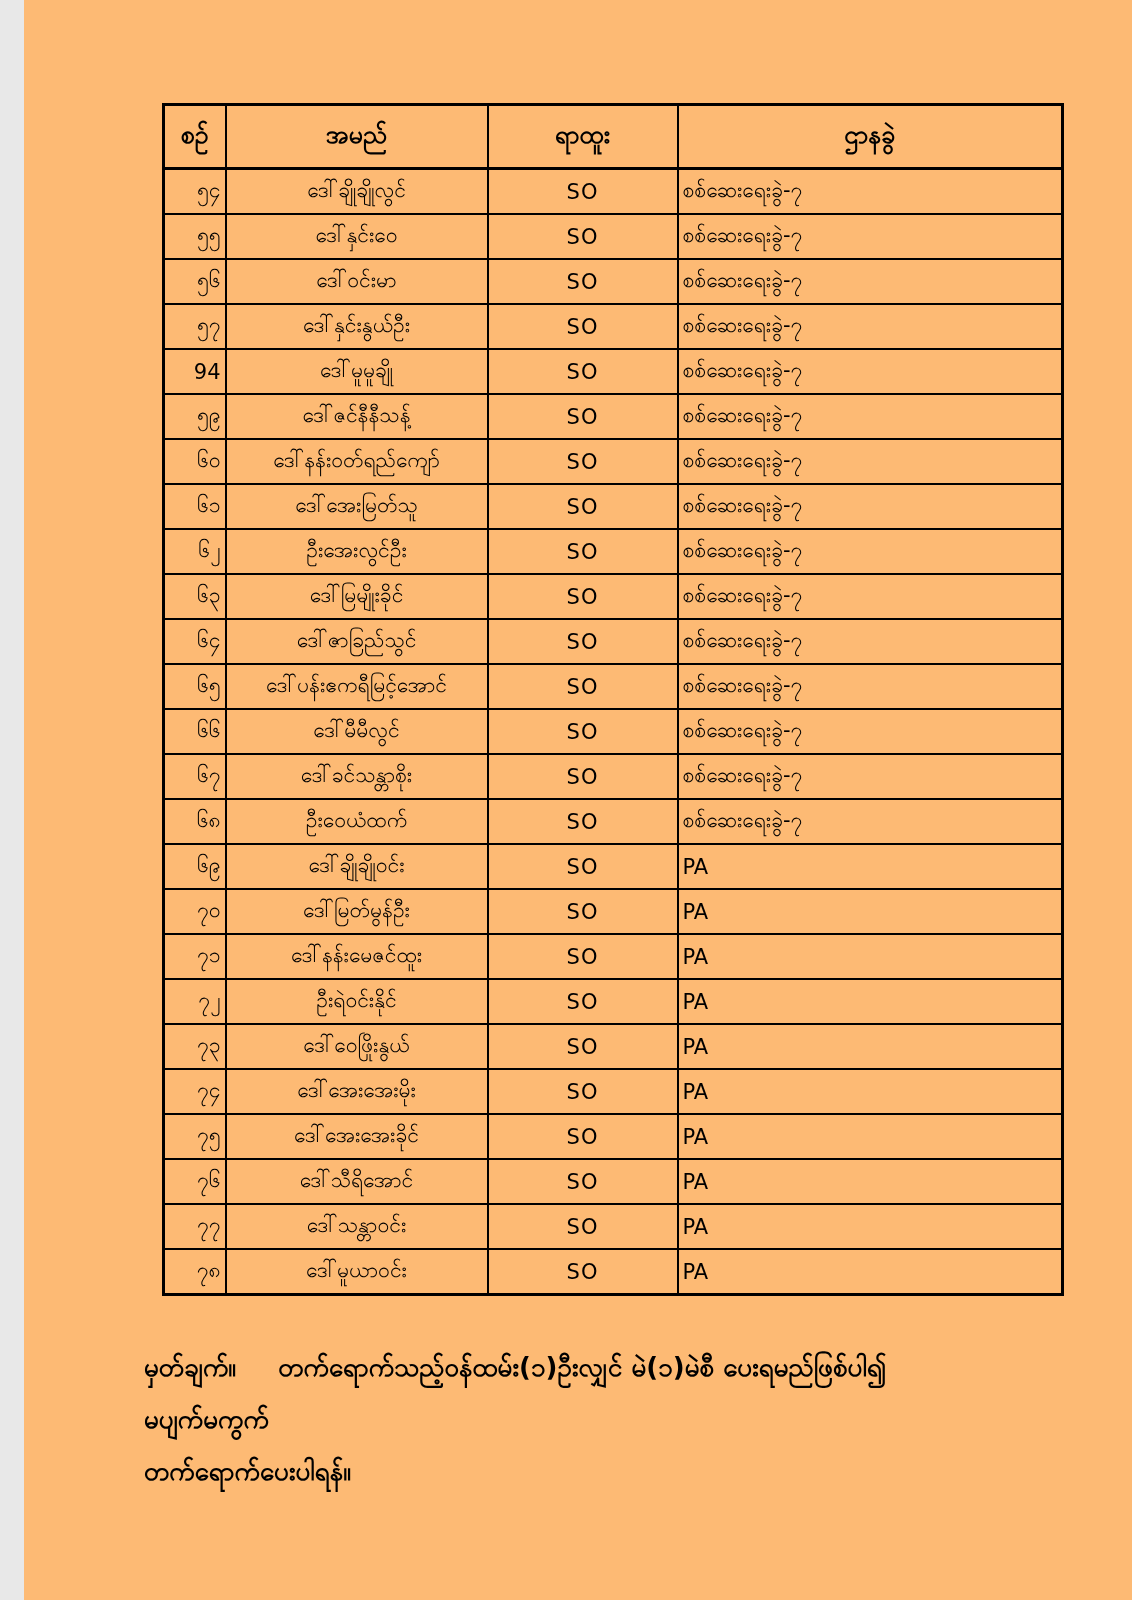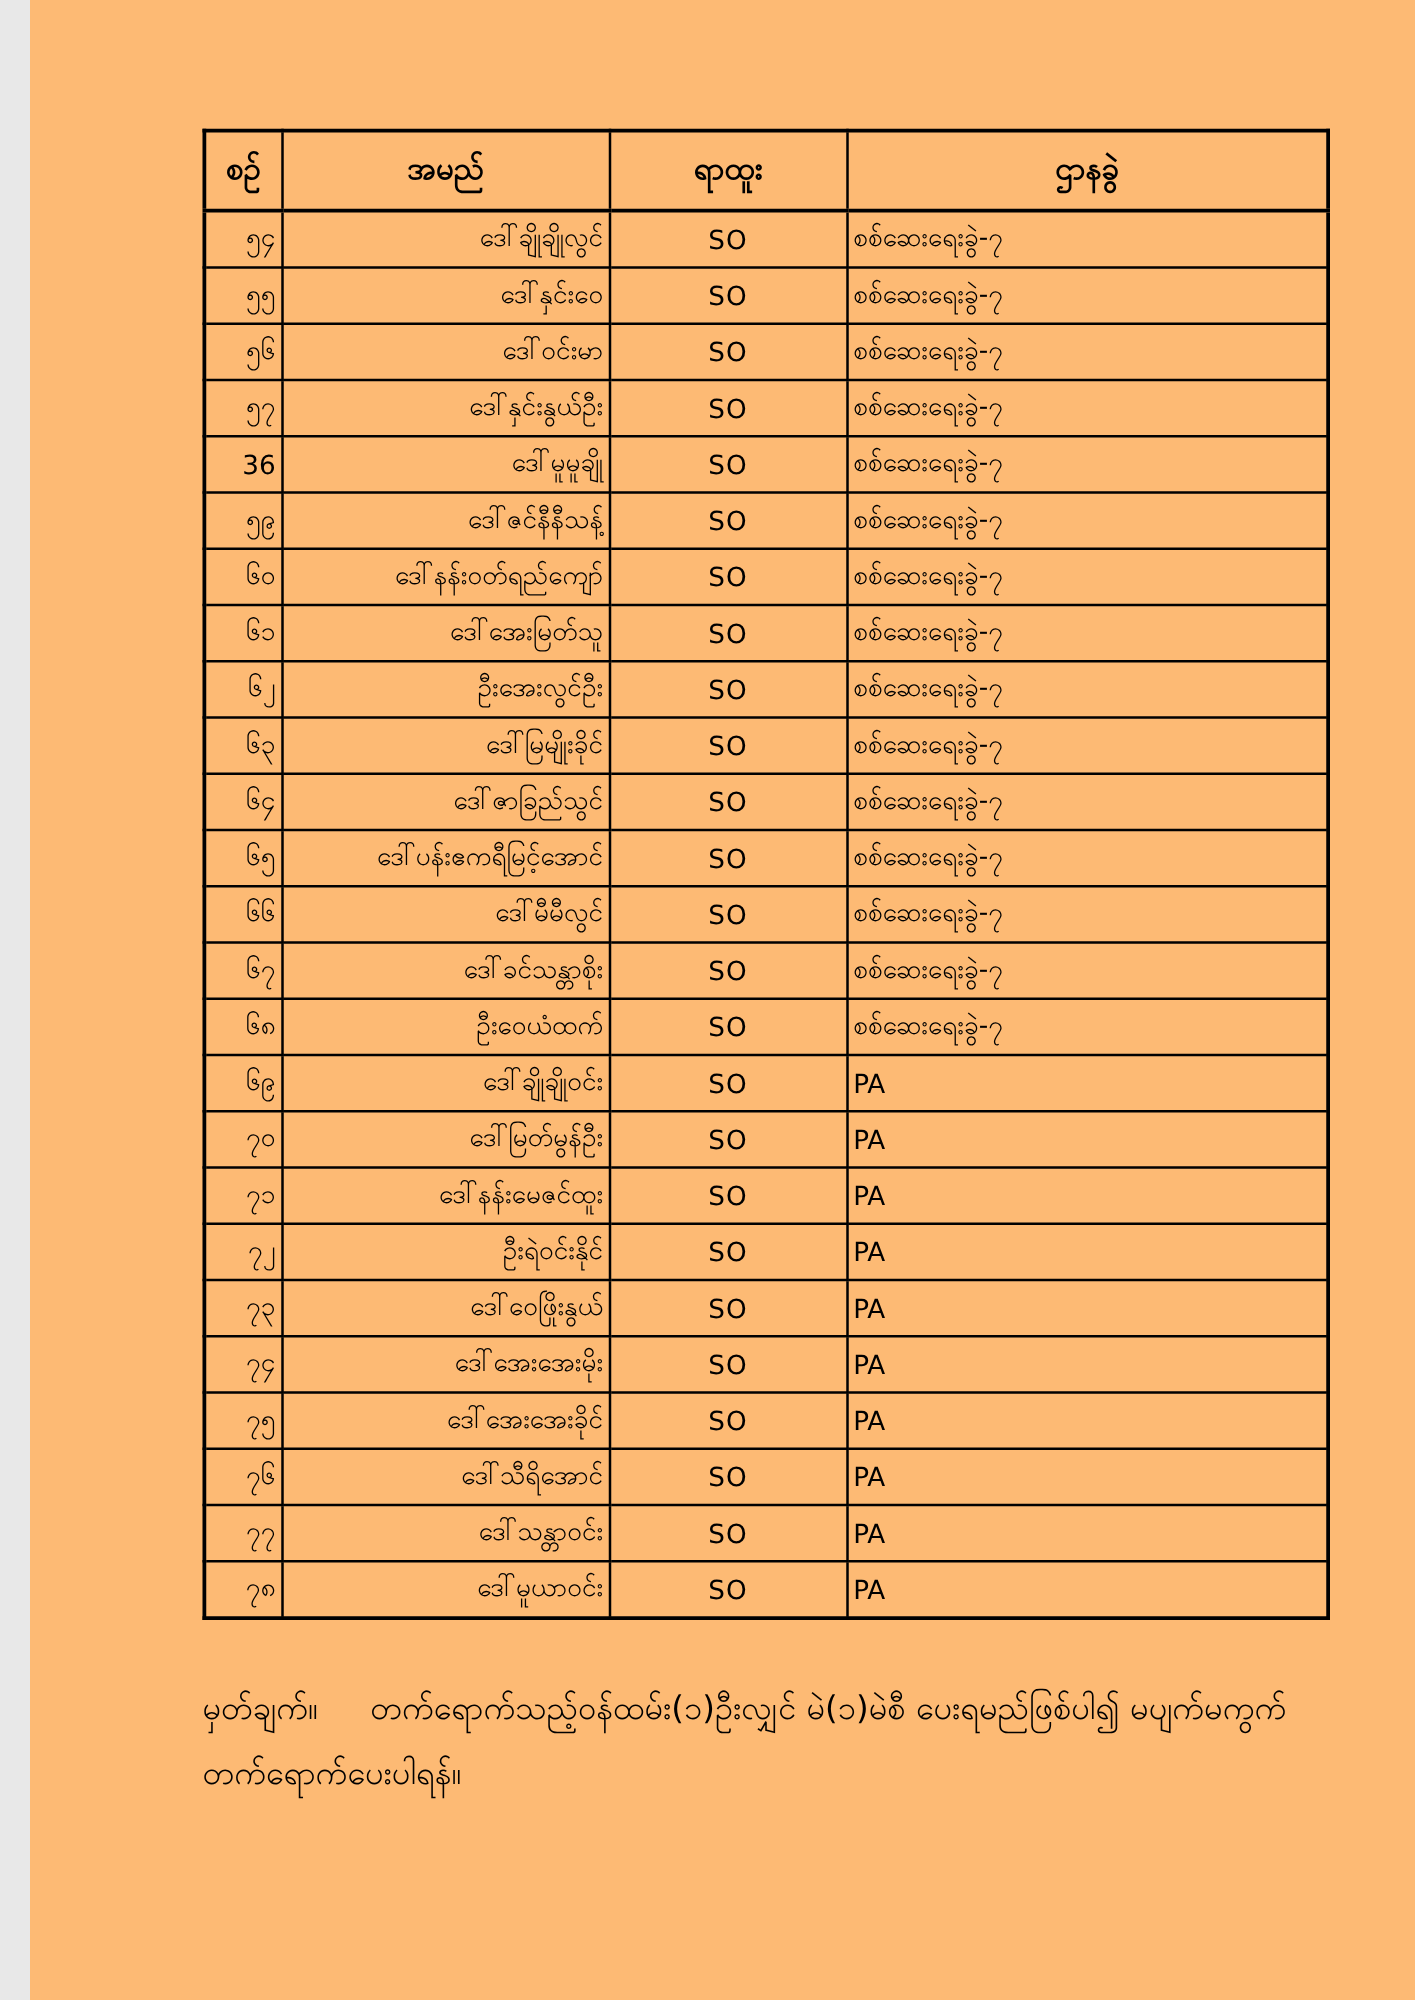--- a/index.html
+++ b/index.html
@@ -46,30 +46,30 @@
     vertical-align: middle;
     padding: 0 4px;
     white-space: nowrap;
     overflow: hidden;
   }
   col.c-no   { width: 62px;  }
   col.c-name { width: 262px; }
   col.c-pos  { width: 190px; }
   col.c-dept { width: 385px; }
   td.cell-no   { text-align: right; }
-  td.cell-name { text-align: right; padding-left: 8px; }
+  td.cell-name { text-align: center; padding-left: 8px; }
   td.cell-pos  { text-align: center; font-size: 20px; letter-spacing: 1px; }
   td.cell-dept { }
   .footnote {
     position: absolute;
-    left: 138px;
+    left: 120px;
     top: 1341px;
     width: 870px;
     font-size: 26px;
-    font-weight: normal;
+    font-weight: bold;
     line-height: 52px;
     color: #000000;
   }
   .footnote .fn-label {
     margin-right: 42px;
   }
 </style>
 </head>
 <body>
 
@@ -114,21 +114,21 @@
         </tr>
 
         <tr>
           <td class="cell-no">၅၇</td>
           <td class="cell-name">ဒေါ်နှင်းနွယ်ဦး</td>
           <td class="cell-pos">SO</td>
           <td class="cell-dept">စစ်ဆေးရေးခွဲ-၇</td>
         </tr>
 
         <tr>
-          <td class="cell-no">36</td>
+          <td class="cell-no">94</td>
           <td class="cell-name">ဒေါ်မူမူချို</td>
           <td class="cell-pos">SO</td>
           <td class="cell-dept">စစ်ဆေးရေးခွဲ-၇</td>
         </tr>
 
         <tr>
           <td class="cell-no">၅၉</td>
           <td class="cell-name">ဒေါ်ဇင်နီနီသန့်</td>
           <td class="cell-pos">SO</td>
           <td class="cell-dept">စစ်ဆေးရေးခွဲ-၇</td>

